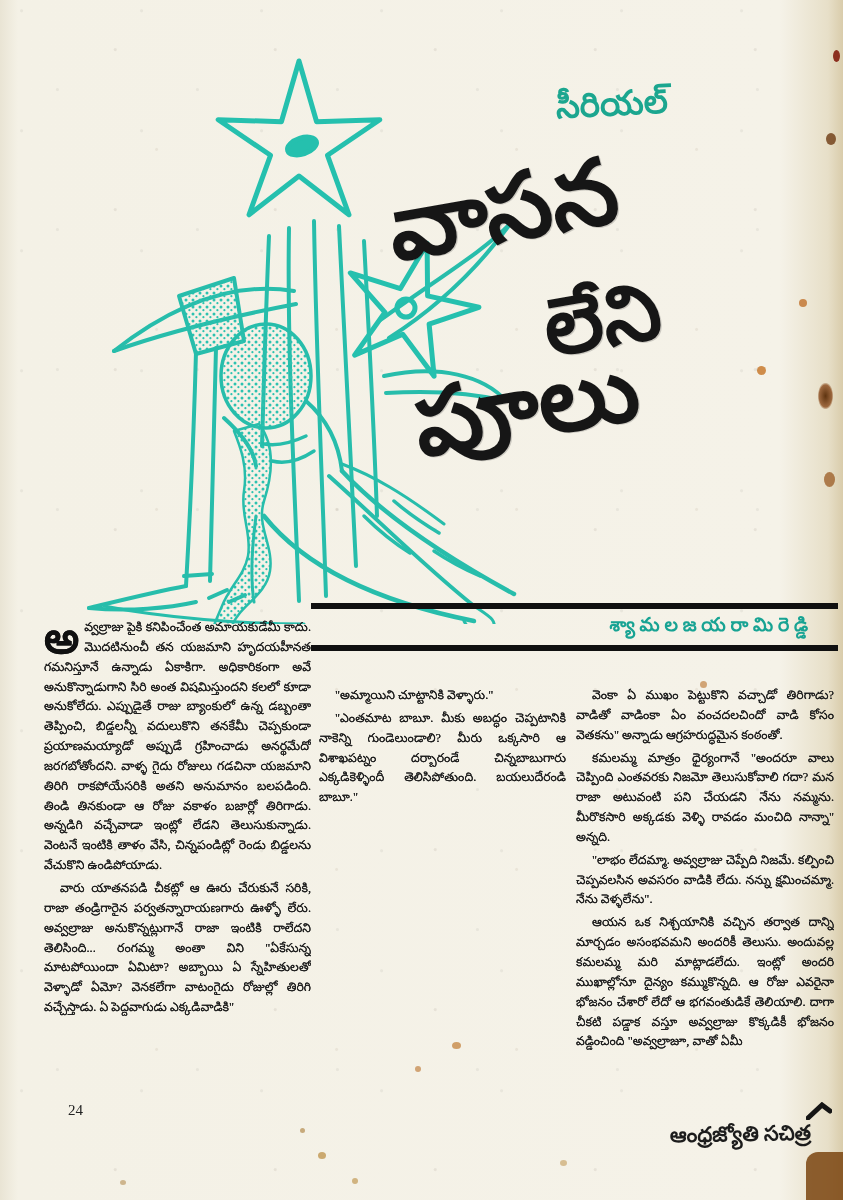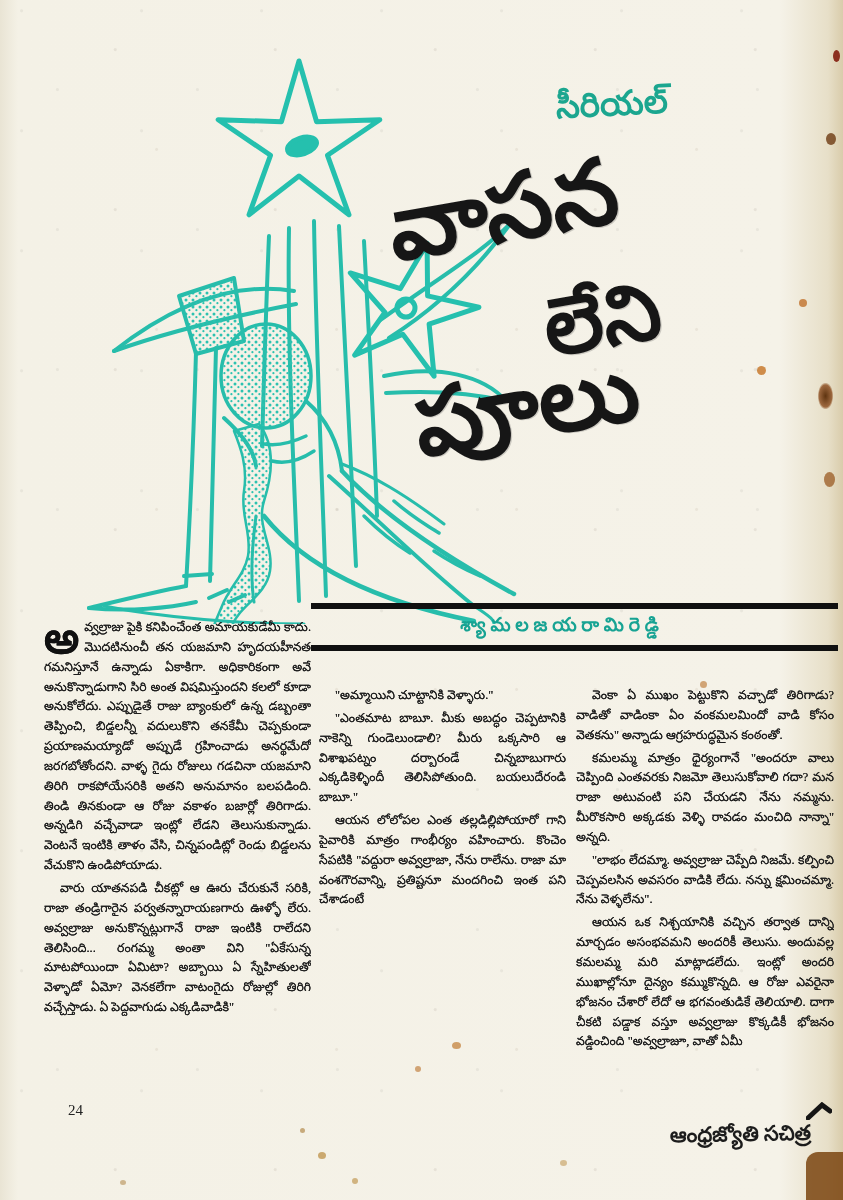--- a/index.html
+++ b/index.html
@@ -33,21 +33,21 @@
     text-shadow:1px 1px 0 #2a2a2a33;
   }
   .tl1{left:402px;top:176px;font-size:92px;}
   .tl2{left:556px;top:284px;font-size:80px;}
   .tl3{left:428px;top:372px;font-size:92px;}
 
   
   .author-bar{
     position:absolute;left:311px;top:603px;width:527px;height:48px;
     border-top:6px solid #101010;border-bottom:6px solid #101010;
-    box-sizing:border-box;display:flex;align-items:center;justify-content:center;
+    box-sizing:border-box;display:flex;align-items:center;justify-content:flex-end;
     padding-right:30px;
   }
   .author-name{font-size:19px;font-weight:700;color:#17a393;white-space:nowrap;}
 
   
   .col{
     position:absolute;text-align:justify;overflow:hidden;
     font-size:12.4px;line-height:1.6;color:#1e1e1e;
     text-shadow:0 0 .4px #1e1e1e;
   }
@@ -181,24 +181,23 @@
     <span class="author-name">శ్యా మ ల   జ య రా మి రె డ్డి</span>
   </div>
 
   <div class="col col-left">
       <p class="first"><span class="dropcap">అ</span>వ్వల్రాజు పైకి కనిపించేంత అమాయకుడేమీ కాదు. మొదటినుంచీ తన యజమాని హృదయహీనత గమనిస్తూనే ఉన్నాడు ఏకాకిగా. అధికారికంగా అవే అనుకొన్నాడుగాని సిరి అంత విషమిస్తుందని కలలో కూడా అనుకోలేదు. ఎప్పుడైతే రాజు బ్యాంకులో ఉన్న డబ్బంతా తెప్పించి, బిడ్డలన్నీ వదులుకొని తనకేమీ చెప్పకుండా ప్రయాణమయ్యాడో అప్పుడే గ్రహించాడు అనర్థమేదో జరగబోతోందని. వాళ్ళ గైదు రోజులు గడచినా యజమాని తిరిగి రాకపోయేసరికి అతని అనుమానం బలపడింది. తిండి తినకుండా ఆ రోజు వకాళం బజార్లో తిరిగాడు. అన్నడిగి వచ్చేవాడా ఇంట్లో లేడని తెలుసుకున్నాడు. వెంటనే ఇంటికి తాళం వేసి, చిన్నపండిట్లో రెండు బిడ్డలను వేచుకొని ఉండిపోయాడు.</p>
       <p>వారు యాతనపడి చీకట్లో ఆ ఊరు చేరుకునే సరికి, రాజా తండ్రిగారైన పర్వతన్నారాయణగారు ఊళ్ళో లేరు. అవ్వల్రాజు అనుకొన్నట్లుగానే రాజా ఇంటికి రాలేదని తెలిసింది... రంగమ్మ అంతా విని "ఏకేసున్న మాటపోయిందా ఏమిటా? అబ్బాయి ఏ స్నేహితులతో వెళ్ళాడో ఏమో? వెనకలేగా వాటంగైదు రోజుల్లో తిరిగి వచ్చేస్తాడు. ఏ పెద్దవాగుడు ఎక్కడివాడికి"</p>
     </div>
   <div class="col col-mid">
       <p>"అమ్మాయిని చూట్టానికి వెళ్ళారు."</p>
       <p>"ఎంతమాట బాబూ. మీకు అబద్ధం చెప్పటానికి నాకెన్ని గుండెలుండాలి? మీరు ఒక్కసారి ఆ విశాఖపట్నం దర్బారండే చిన్నబాబుగారు ఎక్కడికెళ్ళిందీ తెలిసిపోతుంది. బయలుదేరండి బాబూ."</p>
-      <p>ఆయన లోలోపల ఎంత తల్లడిల్లిపోయారో గాని పైవారికి మాత్రం గాంభీర్యం వహించారు. కొంచెం సేపటికి "వద్దురా అవ్వల్రాజా, నేను రాలేను. రాజా మా వంశగౌరవాన్ని, ప్రతిష్టనూ మందగించి ఇంత పని చేశాడంటే</p>
     </div>
   <div class="col col-right">
-      <p>వెంకా ఏ ముఖం పెట్టుకొని వచ్చాడో తిరిగాడు? వాడితో వాడింకా ఏం వంకమలమిందో వాడి కోసం వెతకను" అన్నాడు ఆగ్రహరుద్ధమైన కంఠంతో.</p>
+      <p>వెంకా ఏ ముఖం పెట్టుకొని వచ్చాడో తిరిగాడు? వాడితో వాడింకా ఏం వంచదలచిందో వాడి కోసం వెతకను" అన్నాడు ఆగ్రహరుద్ధమైన కంఠంతో.</p>
       <p>కమలమ్మ మాత్రం ధైర్యంగానే "అందరూ వాలు చెప్పింది ఎంతవరకు నిజమో తెలుసుకోవాలి గదా? మన రాజా అటువంటి పని చేయడని నేను నమ్మను. మీరొకసారి అక్కడకు వెళ్ళి రావడం మంచిది నాన్నా" అన్నది.</p>
       <p>"లాభం లేదమ్మా. అవ్వల్రాజు చెప్పేది నిజమే. కల్పించి చెప్పవలసిన అవసరం వాడికి లేదు. నన్ను క్షమించమ్మా. నేను వెళ్ళలేను".</p>
       <p>ఆయన ఒక నిశ్చయానికి వచ్చిన తర్వాత దాన్ని మార్చడం అసంభవమని అందరికీ తెలుసు. అందువల్ల కమలమ్మ మరి మాట్లాడలేదు. ఇంట్లో అందరి ముఖాల్లోనూ దైన్యం కమ్ముకొన్నది. ఆ రోజు ఎవరైనా భోజనం చేశారో లేదో ఆ భగవంతుడికే తెలియాలి. దాగా చీకటి పడ్డాక వస్తూ అవ్వల్రాజు కొక్కడికీ భోజనం వడ్డించింది "అవ్వల్రాజూ, వాతో ఏమీ</p>
     </div>
 
   <div class="page-num">24</div>
   <div class="footer-brand">ఆంధ్రజ్యోతి సచిత్ర</div>
 
   <div>
     <div class="stain st-red"></div>

